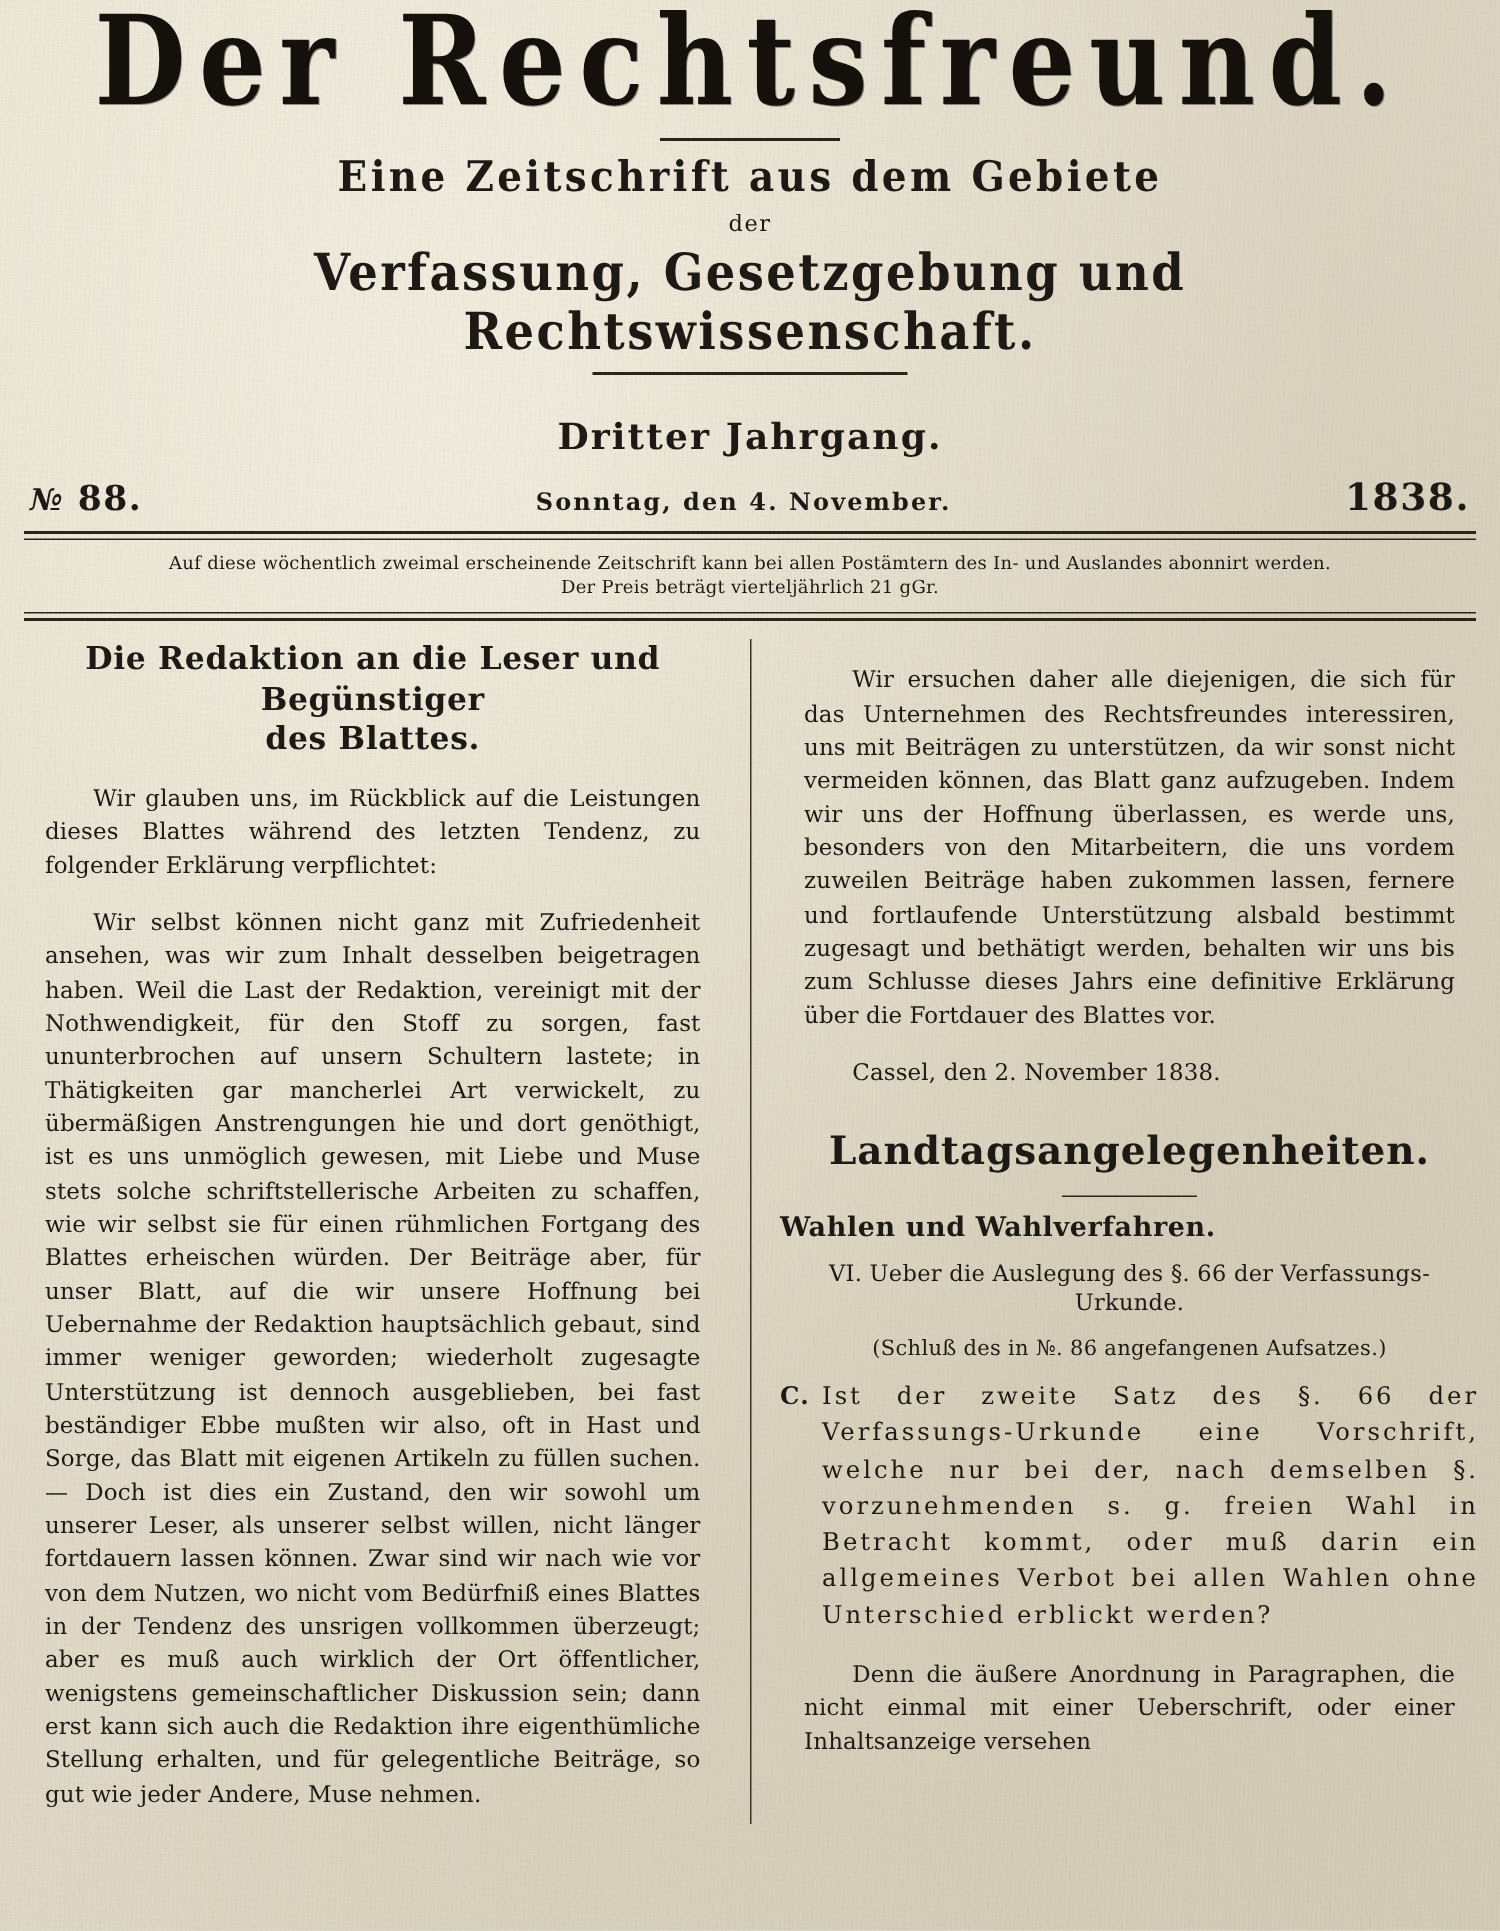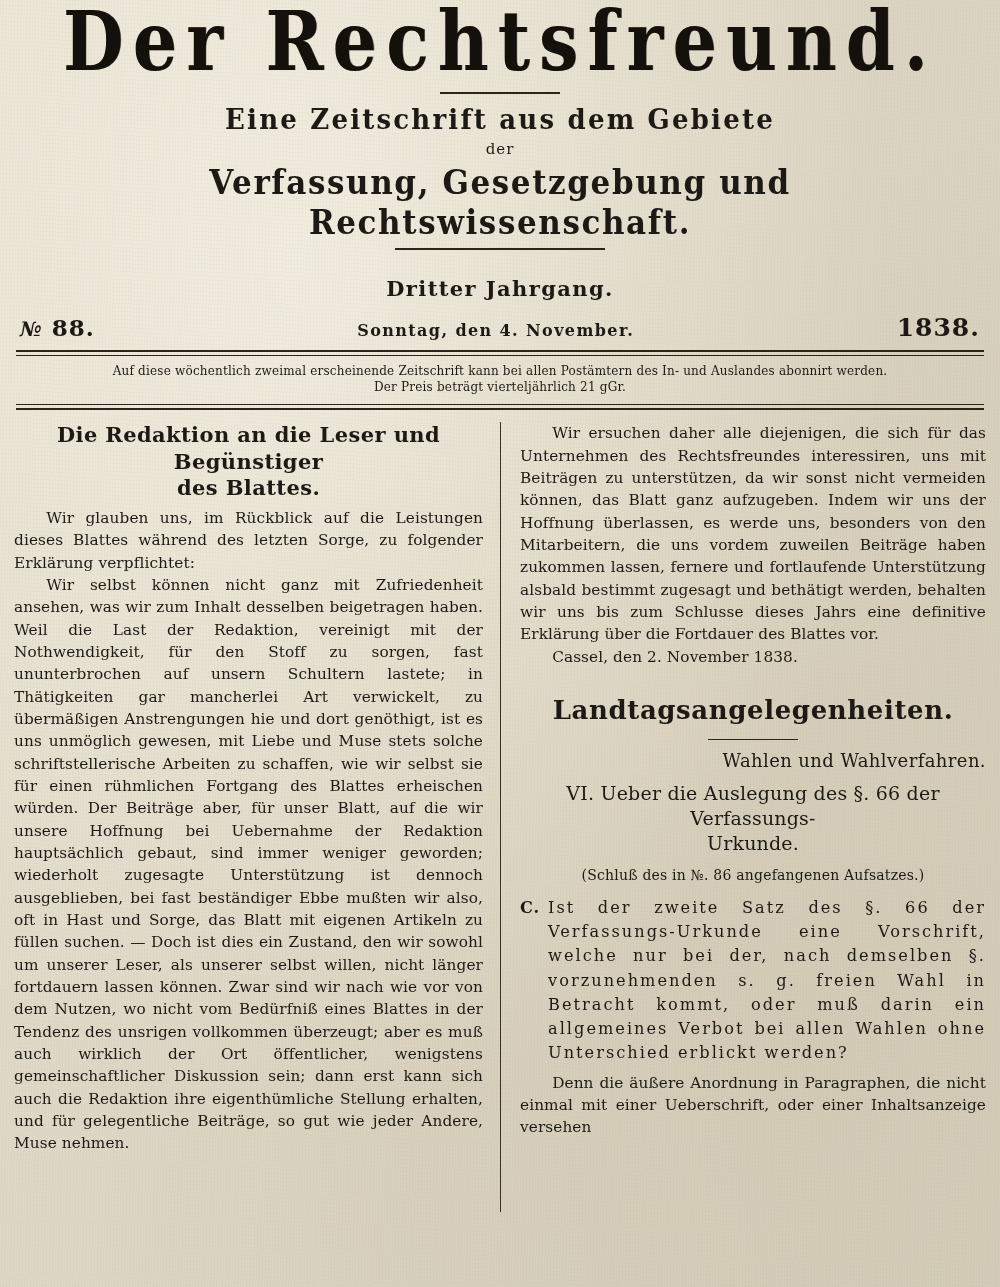--- a/index.html
+++ b/index.html
@@ -85,21 +85,21 @@
     letter-spacing: 1.6px;
     transform: scaleY(1.1);
     margin-top: 8px;
   }
   .editors {
     font-size: 15.5px;
     letter-spacing: .4px;
     margin-top: 10px;
   }
   .volume {
-    font-size: 21px;
+    font-size: 24px;
     font-weight: 700;
     letter-spacing: 1.4px;
     margin-top: 26px;
   }
 
   
   .issueline {
     display: flex;
     align-items: baseline;
     justify-content: space-between;
@@ -156,21 +156,21 @@
     font-size: 15.3px;
     line-height: 1.46;
     text-align: justify;
   }
   .col.left { padding-right: 17px; }
   .col.right {
     padding-left: 19px;
     border-left: 1.5px solid #3a3226;
   }
   .col p {
-    margin: 0;
+    margin: 16px;
     text-indent: 2.1em;
     letter-spacing: .1px;
   }
 
   h2.head {
     font-size: 21px;
     font-weight: 700;
     text-align: center;
     margin: 0 0 6px;
     line-height: 1.25;
@@ -178,32 +178,32 @@
   }
   h3.head-c {
     font-size: 26px;
     font-weight: 700;
     text-align: center;
     margin: 24px 0 6px;
     letter-spacing: .6px;
   }
   h4.head-d {
     font-size: 18px;
-    font-weight: 400;
-    text-align: right;
+    font-weight: 700;
+    text-align: left;
     margin: 8px 0 7px;
     letter-spacing: .4px;
   }
   .sec-rule {
     width: 90px;
     border-top: 1.6px solid #2a2419;
     margin: 9px auto 8px;
   }
   .numbered {
-    font-size: 19px;
+    font-size: 15px;
     text-align: center;
     margin: 6px 0 4px;
     line-height: 1.3;
     letter-spacing: .2px;
   }
   .subnote {
     text-align: center;
     font-size: 14px;
     margin: 10px 0 10px;
     letter-spacing: .2px;
@@ -261,21 +261,21 @@
   </div>
   <div class="dbl-rule2"></div>
 
   <div class="columns">
 
     <div class="col left">
       <h2 class="head">
         <span>Die Redaktion an die Leser und Begünstiger</span><br>
         <span>des Blattes.</span>
       </h2>
-      <p>Wir glauben uns, im Rückblick auf die Leistungen dieses Blattes während des letzten Sorge, zu folgender Erklärung verpflichtet:</p>
+      <p>Wir glauben uns, im Rückblick auf die Leistungen dieses Blattes während des letzten Tendenz, zu folgender Erklärung verpflichtet:</p>
       <p>Wir selbst können nicht ganz mit Zufriedenheit ansehen, was wir zum Inhalt desselben beigetragen haben. Weil die Last der Redaktion, vereinigt mit der Nothwendigkeit, für den Stoff zu sorgen, fast ununterbrochen auf unsern Schultern lastete; in Thätigkeiten gar mancherlei Art verwickelt, zu übermäßigen Anstrengungen hie und dort genöthigt, ist es uns unmöglich gewesen, mit Liebe und Muse stets solche schriftstellerische Arbeiten zu schaffen, wie wir selbst sie für einen rühmlichen Fortgang des Blattes erheischen würden. Der Beiträge aber, für unser Blatt, auf die wir unsere Hoffnung bei Uebernahme der Redaktion hauptsächlich gebaut, sind immer weniger geworden; wiederholt zugesagte Unterstützung ist dennoch ausgeblieben, bei fast beständiger Ebbe mußten wir also, oft in Hast und Sorge, das Blatt mit eigenen Artikeln zu füllen suchen. — Doch ist dies ein Zustand, den wir sowohl um unserer Leser, als unserer selbst willen, nicht länger fortdauern lassen können. Zwar sind wir nach wie vor von dem Nutzen, wo nicht vom Bedürfniß eines Blattes in der Tendenz des unsrigen vollkommen überzeugt; aber es muß auch wirklich der Ort öffentlicher, wenigstens gemeinschaftlicher Diskussion sein; dann erst kann sich auch die Redaktion ihre eigenthümliche Stellung erhalten, und für gelegentliche Beiträge, so gut wie jeder Andere, Muse nehmen.</p>
     </div>
 
     <div class="col right">
       <p>Wir ersuchen daher alle diejenigen, die sich für das Unternehmen des Rechtsfreundes interessiren, uns mit Beiträgen zu unterstützen, da wir sonst nicht vermeiden können, das Blatt ganz aufzugeben. Indem wir uns der Hoffnung überlassen, es werde uns, besonders von den Mitarbeitern, die uns vordem zuweilen Beiträge haben zukommen lassen, fernere und fortlaufende Unterstützung alsbald bestimmt zugesagt und bethätigt werden, behalten wir uns bis zum Schlusse dieses Jahrs eine definitive Erklärung über die Fortdauer des Blattes vor.</p>
       <p class="dateline">Cassel, den 2. November 1838.</p>
 
       <h3 class="head-c">Landtagsangelegenheiten.</h3>
       <div class="sec-rule"></div>
       <h4 class="head-d">Wahlen und Wahlverfahren.</h4>

